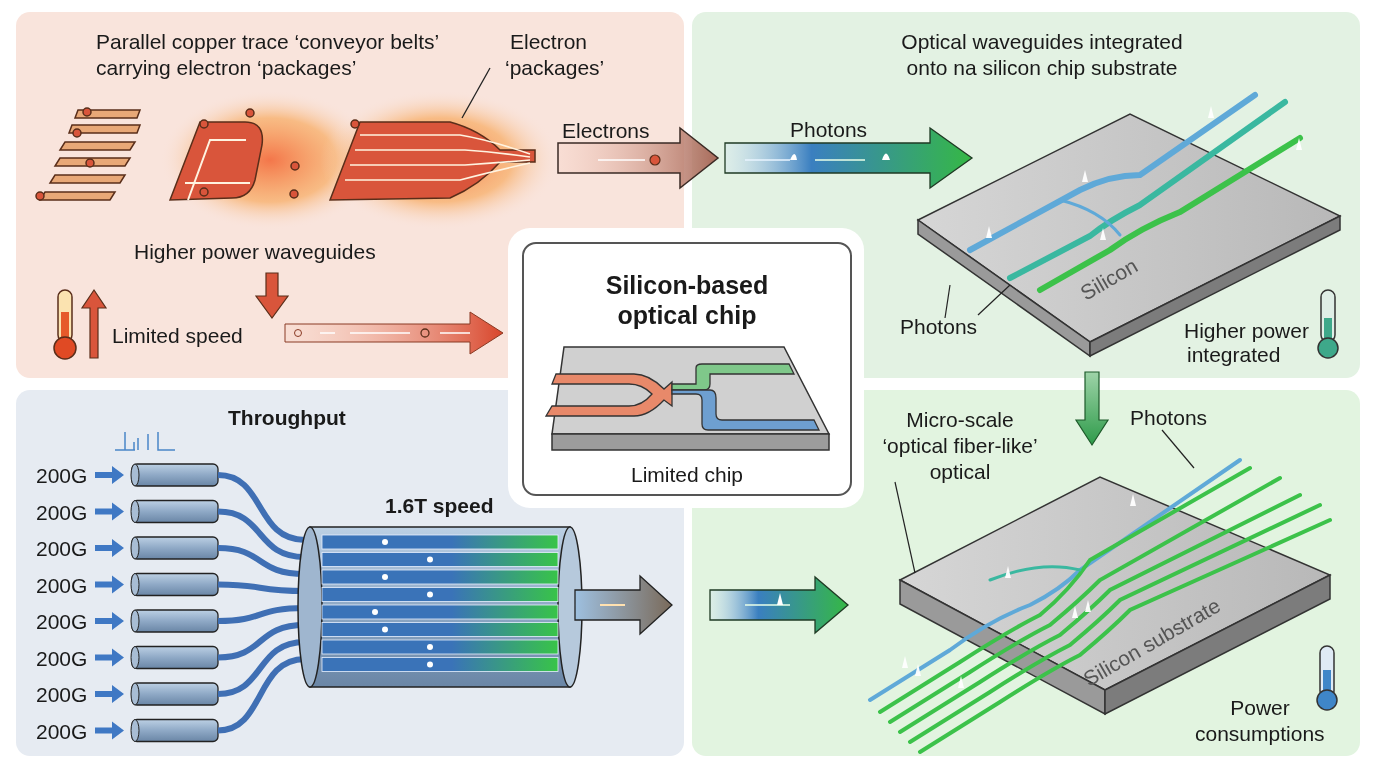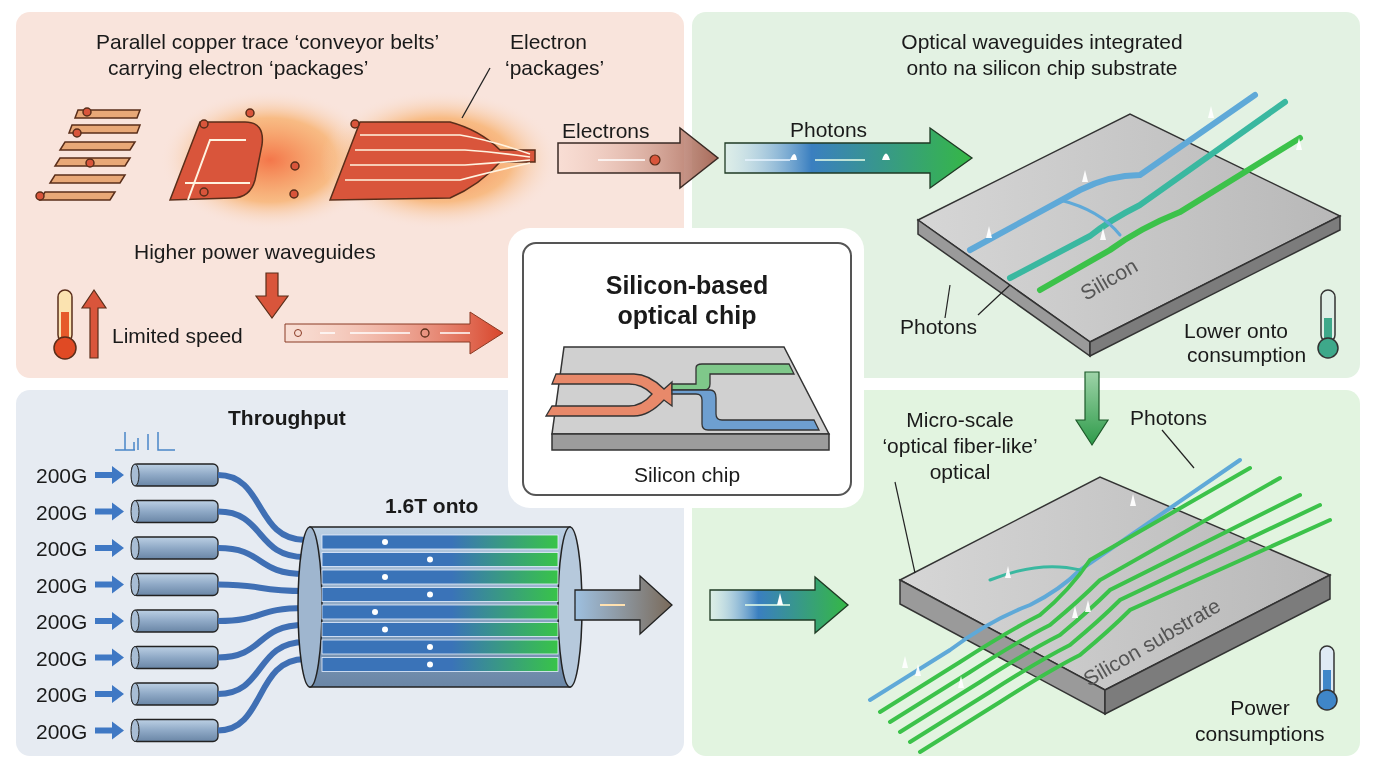--- a/index.html
+++ b/index.html
@@ -290,52 +290,52 @@
     <line x1="1162" y1="430" x2="1194" y2="468" stroke="#222" stroke-width="1.2"></line>
   </g>
   <g>
     <rect x="1320" y="646" width="14" height="52" rx="7" fill="#dfeaf5" stroke="#333" stroke-width="1.5"></rect>
     <rect x="1323" y="670" width="8" height="28" fill="#3f86c8"></rect>
     <circle cx="1327" cy="700" r="10" fill="#3f86c8" stroke="#333" stroke-width="1.5"></circle>
   </g>
 </svg>
 
 <div class="txt" style="left:96px;top:29px;">Parallel copper trace ‘conveyor belts’</div>
-<div class="txt" style="left:96px;top:55px;margin-left:12px;">carrying electron ‘packages’</div>
+<div class="txt" style="left:96px;top:55px;">carrying electron ‘packages’</div>
 <div class="txt" style="left:510px;top:29px;">Electron</div>
 <div class="txt" style="left:505px;top:55px;">‘packages’</div>
 <div class="txt" style="left:562px;top:118px;">Electrons</div>
 <div class="txt" style="left:134px;top:239px;">Higher power waveguides</div>
 <div class="txt" style="left:112px;top:323px;">Limited speed</div>
 
 <div class="txt ctr" style="left:842px;top:29px;width:400px;">Optical waveguides integrated</div>
 <div class="txt ctr" style="left:842px;top:55px;width:400px;">onto na silicon chip substrate</div>
 <div class="txt" style="left:790px;top:117px;">Photons</div>
 <div class="txt" style="left:900px;top:314px;">Photons</div>
 <div class="txt" style="left:1082px;top:282px;transform:rotate(-30deg);transform-origin:left center;color:#555;">Silicon</div>
-<div class="txt" style="left:1184px;top:318px;">Lower onto</div>
-<div class="txt" style="left:1187px;top:342px;">consumption</div>
+<div class="txt" style="left:1184px;top:318px;">Higher power</div>
+<div class="txt" style="left:1187px;top:342px;">integrated</div>
 
 <div id="center-card">
   <div id="center-inner">
     <div class="txt ctr bold" style="left:0;top:56px;width:326px;font-size:25px;line-height:30px;">optical chip</div>
     <div class="txt ctr bold" style="left:0;top:26px;width:326px;font-size:25px;line-height:30px;">Silicon-based</div>
     <svg style="position:absolute;left:0;top:90px;" width="326" height="120" viewBox="0 0 326 120">
       <polygon points="40,13 260,13 305,100 28,100" fill="#d0d0d0" stroke="#333" stroke-width="1.5"></polygon>
       <polygon points="28,100 305,100 305,116 28,116" fill="#9c9c9c" stroke="#333" stroke-width="1.5"></polygon>
       <path d="M32,40 L110,40 Q125,40 140,55 L148,48 L148,72 L140,66 Q125,82 110,82 L22,82 L28,72 L105,72 Q118,72 128,60 Q118,50 105,50 L28,50 Z" fill="#e8896a" stroke="#333" stroke-width="1.3"></path>
       <path d="M148,50 L172,50 L172,34 Q172,30 178,30 L265,30 L270,40 L186,40 L186,50 Q186,56 180,56 L148,56 Z" fill="#7fc88a" stroke="#333" stroke-width="1.3"></path>
       <path d="M148,60 L172,60 Q178,60 178,66 L178,90 Q178,96 184,96 L295,96 L290,86 L198,86 Q192,86 192,80 L192,64 Q192,56 186,56 L148,56 Z" fill="#6e9fd0" stroke="#333" stroke-width="1.3"></path>
     </svg>
-    <div class="txt ctr" style="left:0;top:218px;width:326px;">Silicon chip</div>
+    <div class="txt ctr" style="left:0;top:218px;width:326px;">Limited chip</div>
   </div>
 </div>
 
 <div class="txt bold" style="left:228px;top:405px;">Throughput</div>
-<div class="txt bold" style="left:385px;top:493px;">1.6T onto</div>
+<div class="txt bold" style="left:385px;top:493px;">1.6T speed</div>
 <div id="channel-labels">
     <div class="txt" style="left: 36px; top: 463px;">200G</div>
     <div class="txt" style="left: 36px; top: 499.5px;">200G</div>
     <div class="txt" style="left: 36px; top: 536px;">200G</div>
     <div class="txt" style="left: 36px; top: 572.5px;">200G</div>
     <div class="txt" style="left: 36px; top: 609px;">200G</div>
     <div class="txt" style="left: 36px; top: 645.5px;">200G</div>
     <div class="txt" style="left: 36px; top: 682px;">200G</div>
     <div class="txt" style="left: 36px; top: 718.5px;">200G</div>
   </div>

